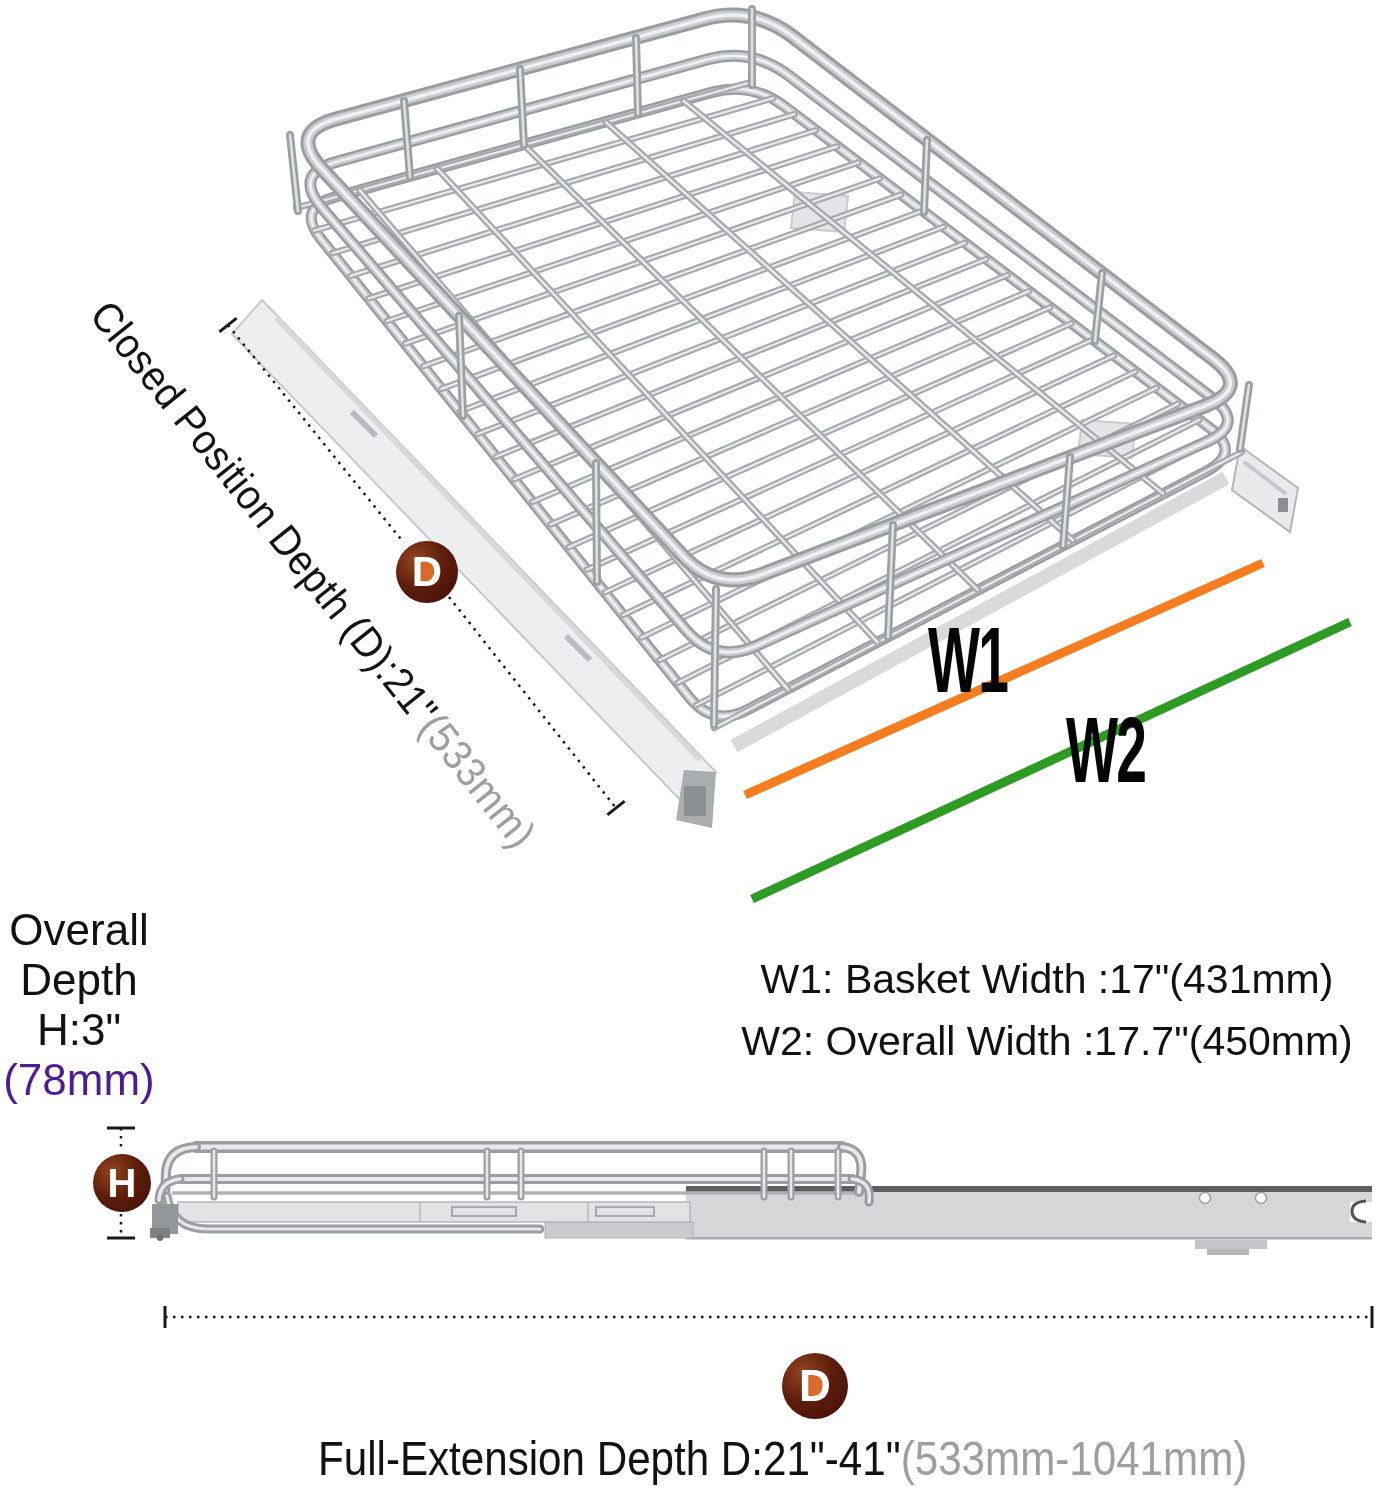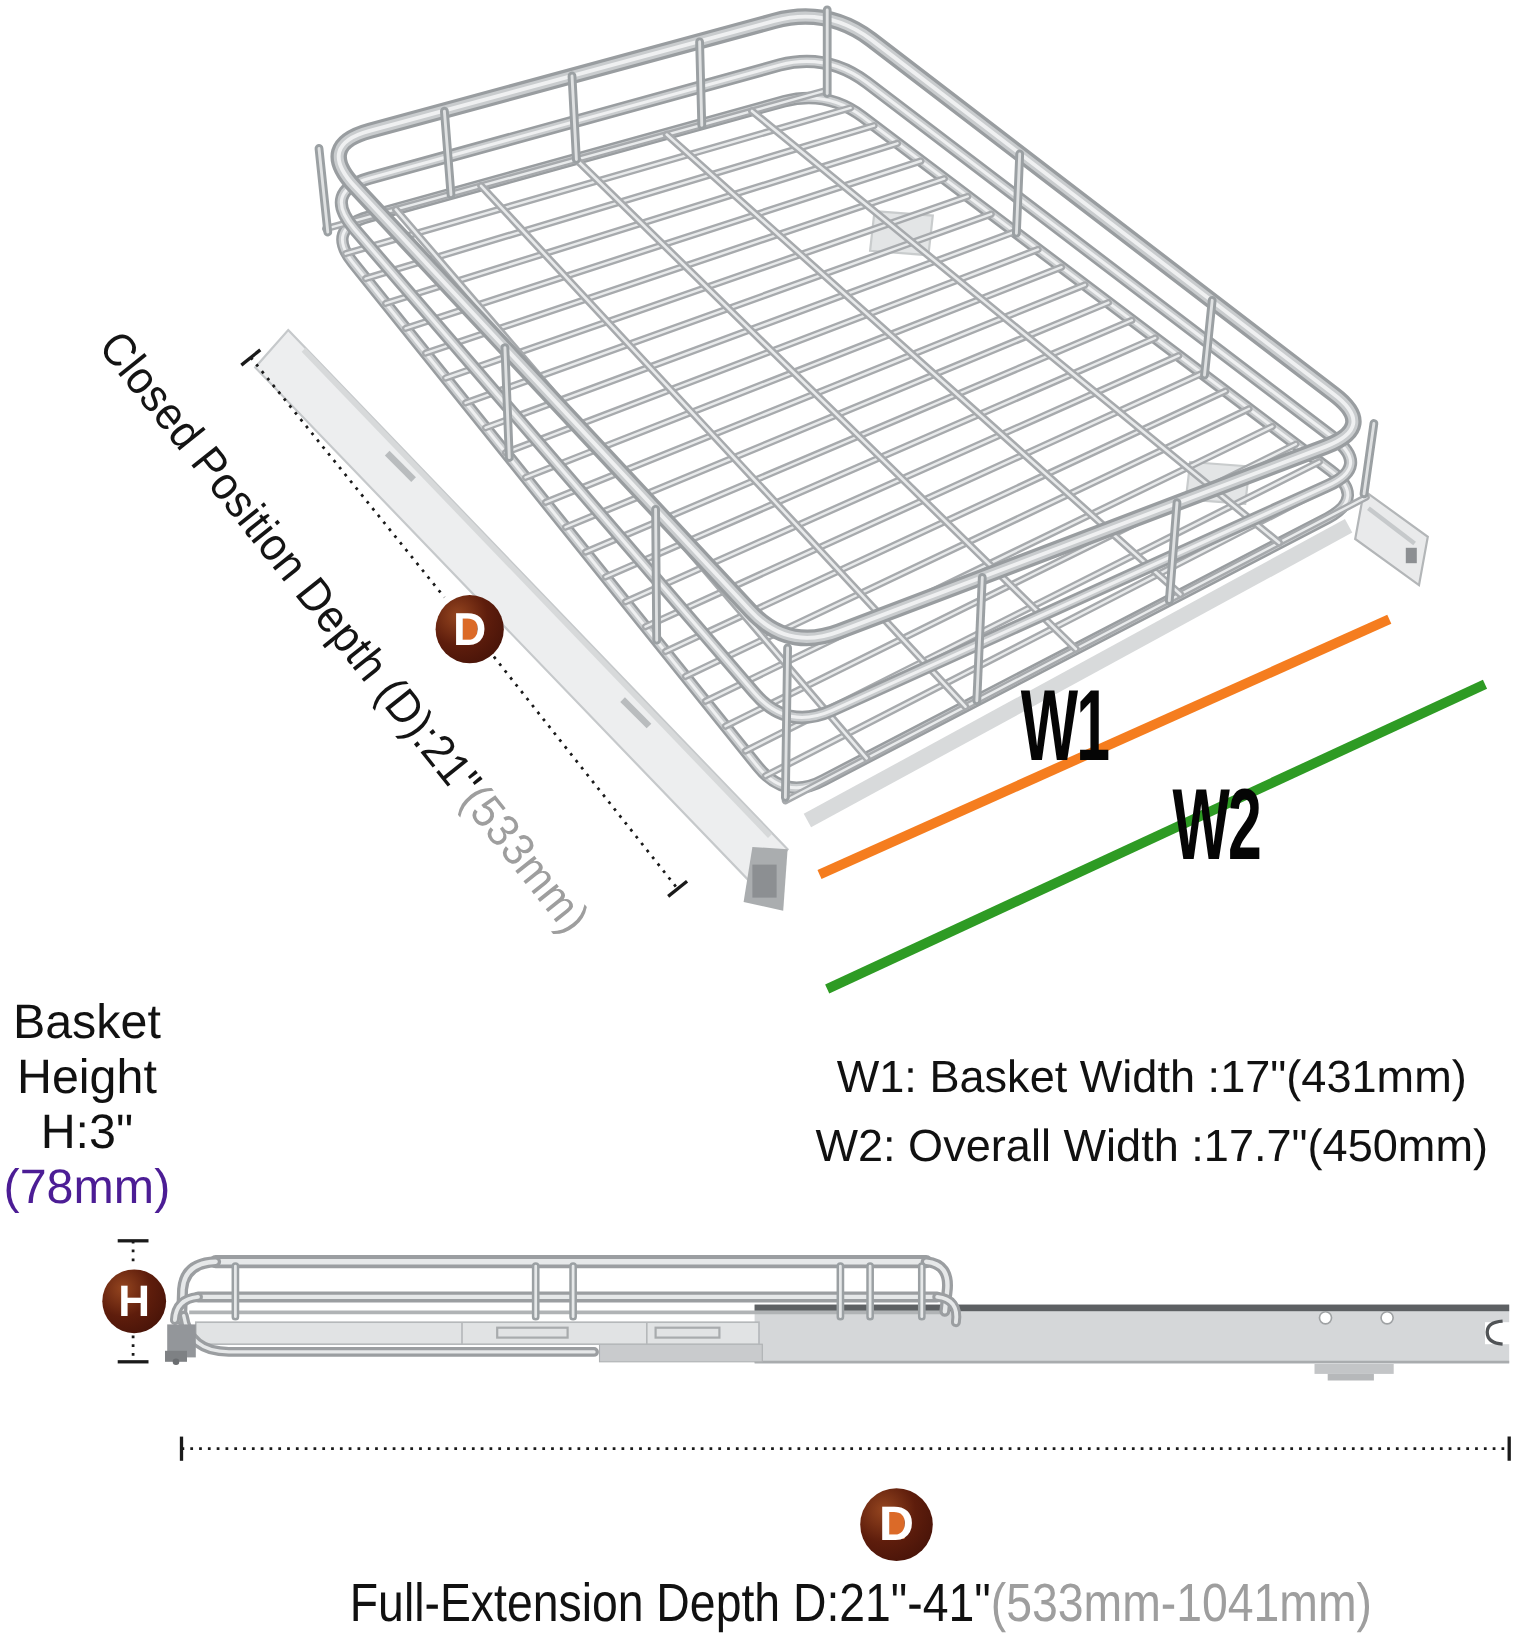--- a/index.html
+++ b/index.html
@@ -244,22 +244,22 @@
 
   <div class="txt wtag w1-tag">W1</div>
   <div class="txt wtag w2-tag">W2</div>
 
   <div class="txt wdesc">
     <div>W1: Basket Width :17"(431mm)</div>
     <div>W2: Overall Width :17.7"(450mm)</div>
   </div>
 
   <div class="txt height-block">
-    <div>Basket</div>
-    <div>Height</div>
+    <div>Overall</div>
+    <div>Depth</div>
     <div>H:3"</div>
     <div class="muted" style="color: #4c1d95;">(78mm)</div>
   </div>
 
   <div class="txt bottom-caption">
     <span>Full-Extension Depth D:21"-41"</span><span class="muted" style="color: rgb(158, 158, 158);">(533mm-1041mm)</span>
   </div>
 
   <div class="badge badge-d1" style="background: radial-gradient(circle at 32% 30%, rgb(148, 69, 31) 0%, rgb(94, 29, 12) 45%, rgb(61, 15, 7) 100%);">
     <span class="counter"></span>

